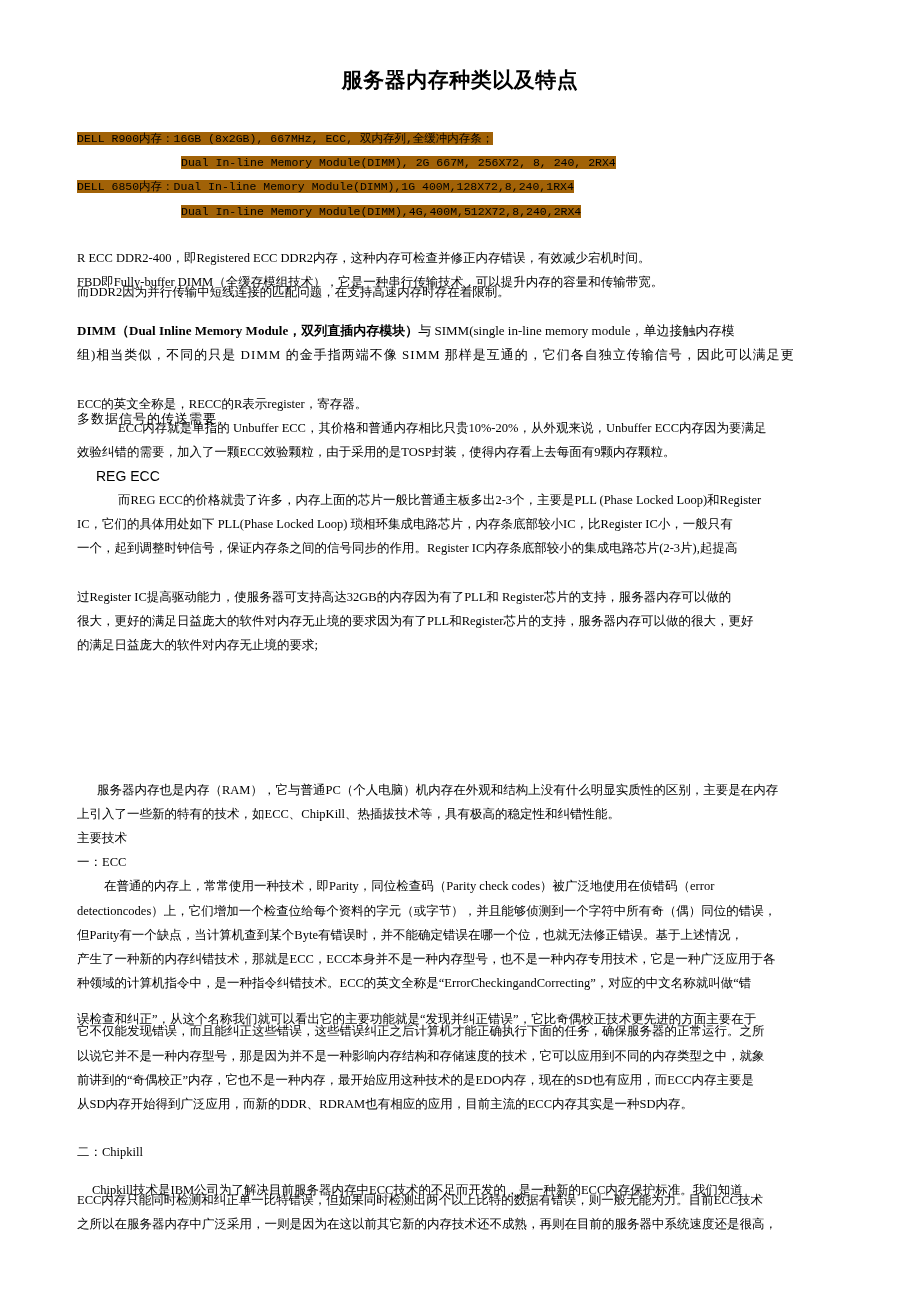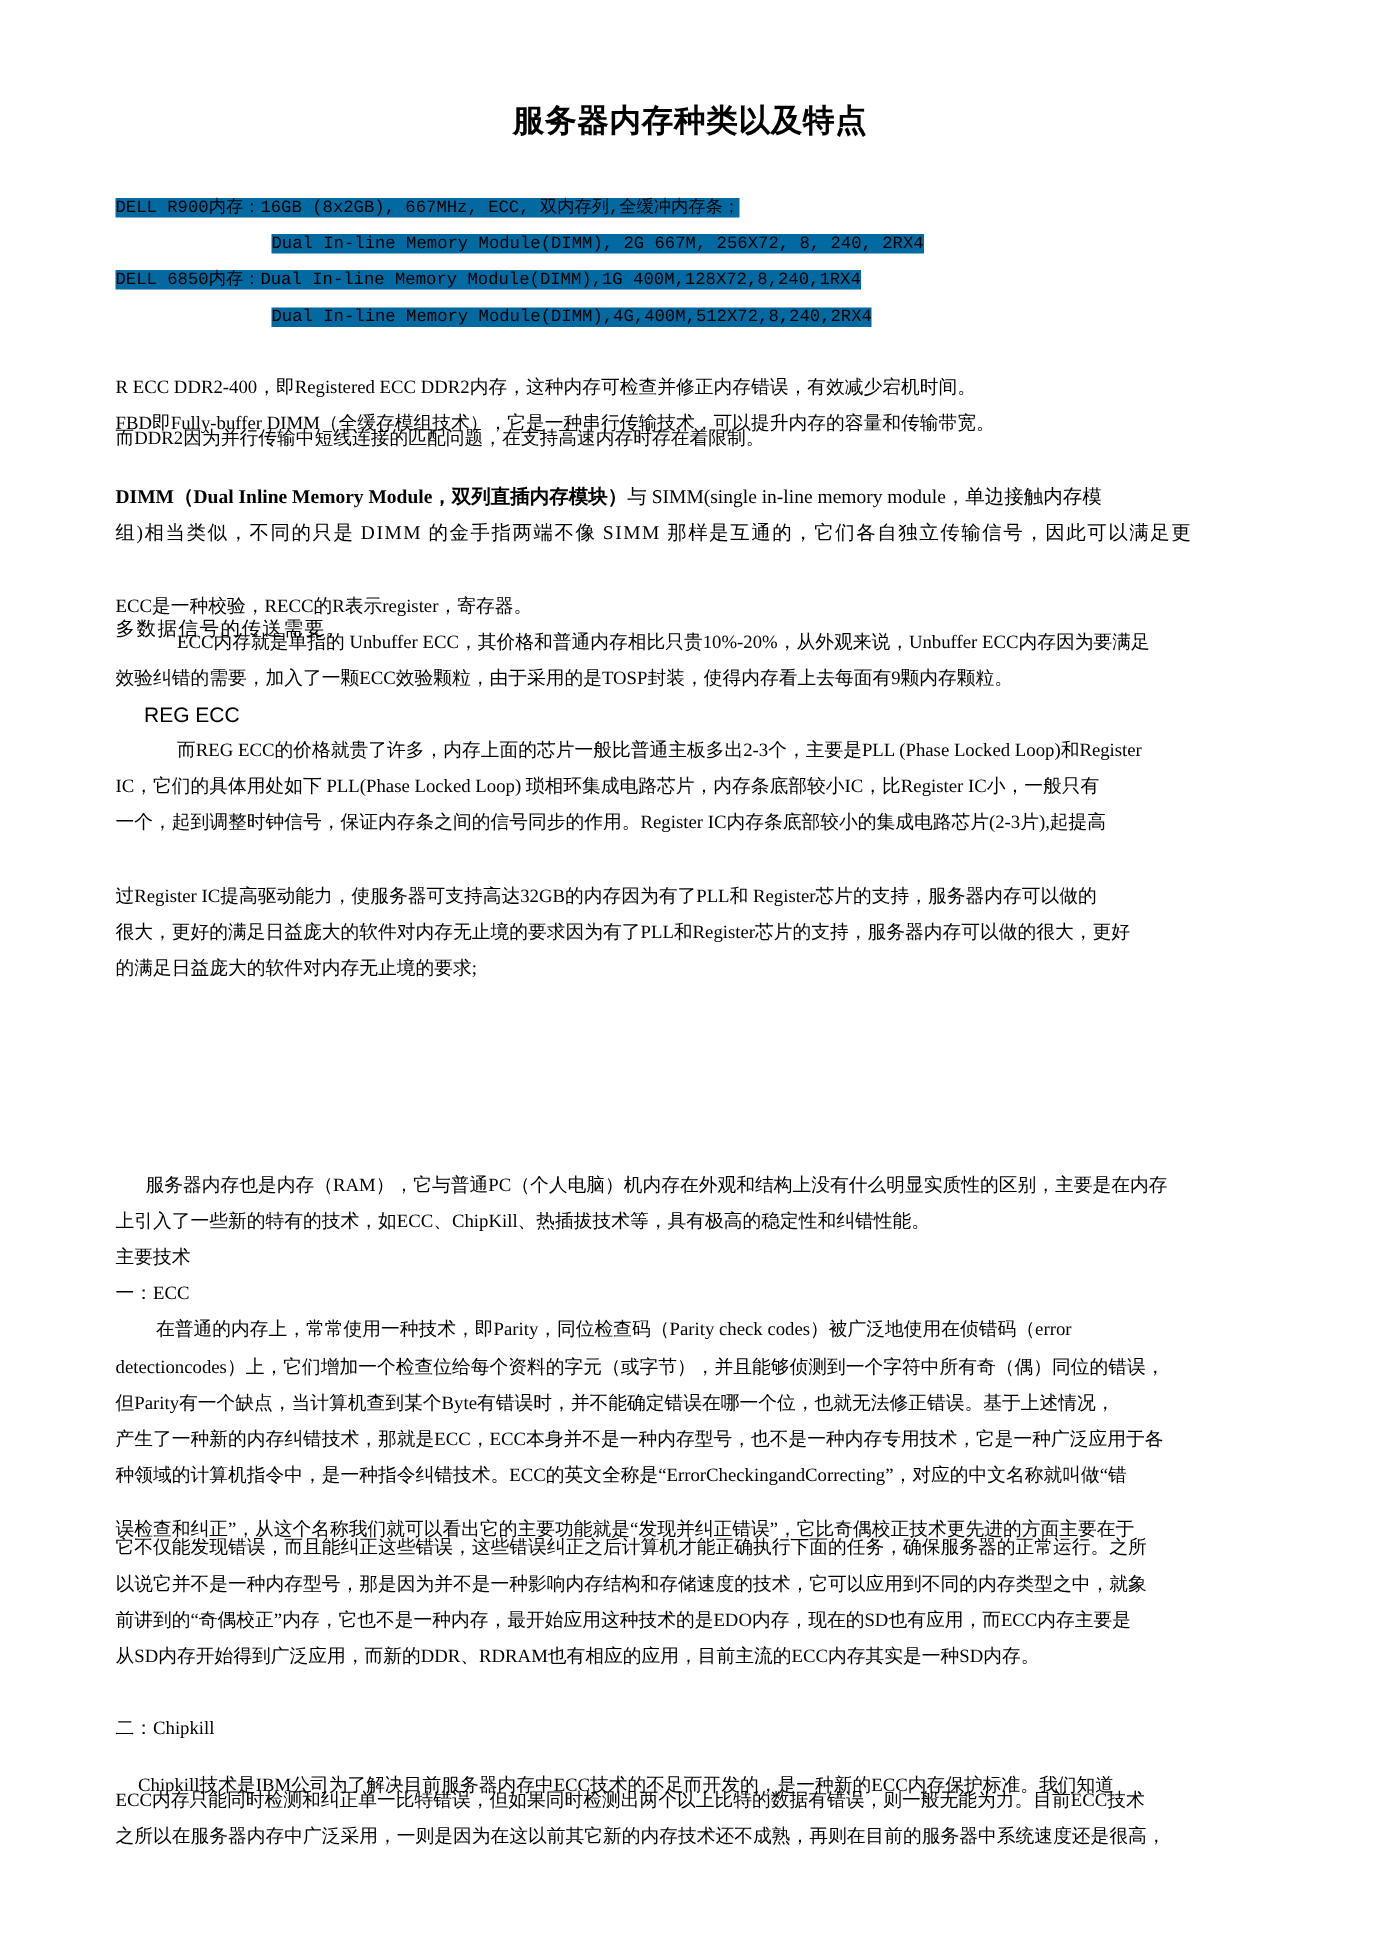--- a/index.html
+++ b/index.html
@@ -7,21 +7,21 @@
     .page { position: absolute; left: 0; top: 0; width: 828px; height: 1302px; }
     .title {
       position: absolute; top: 66px; left: 0; width: 920px; text-align: center;
       font-family: "DejaVu Sans", sans-serif; font-weight: bold; font-size: 21px; letter-spacing: 0.5px;
     }
     .line {
       position: absolute; left: 77px; white-space: nowrap;
       font-size: 12.5px; line-height: 16px; height: 16px;
       font-family: "Liberation Serif", "DejaVu Serif", serif;
     }
-    .hl { background: #0369a1; }
+    .hl { background: #a16207; }
     .bold { font-weight: bold; }
     .sans { font-family: "Liberation Sans", "DejaVu Sans", sans-serif; font-size: 14px; }
     .m { font-family: "Liberation Mono", "DejaVu Sans Mono", monospace; font-size: 11.5px; }
   </style>
 </head>
 <body>
 
 <div class="page">
 
   <div class="title">服务器内存种类以及特点</div>
@@ -30,21 +30,21 @@
   <div class="line m" style="top:155px; left:181px;"><span class="hl"> Dual In-line Memory Module(DIMM), 2G 667M, 256X72, 8, 240, 2RX4</span></div>
   <div class="line m" style="top:179px;"><span class="hl">DELL 6850内存：Dual In-line Memory Module(DIMM),1G 400M,128X72,8,240,1RX4</span></div>
   <div class="line m" style="top:204px; left:181px;"><span class="hl">Dual In-line Memory Module(DIMM),4G,400M,512X72,8,240,2RX4</span></div>
 
   <div class="line" style="top:250px;">R ECC DDR2-400，即Registered ECC DDR2内存，这种内存可检查并修正内存错误，有效减少宕机时间。</div>
   <div class="line" style="top:274px;">FBD即Fully-buffer DIMM（全缓存模组技术），它是一种串行传输技术，可以提升内存的容量和传输带宽。</div>
   <div class="line" style="top:284px;">而DDR2因为并行传输中短线连接的匹配问题，在支持高速内存时存在着限制。</div>
   <div class="line" style="top:323px; font-size:13px;"><span class="bold">DIMM（Dual Inline Memory Module，双列直插内存模块）</span><span>与 SIMM(single in-line memory module，单边接触内存模</span></div>
   <div class="line" style="top:347px; font-size:13px; letter-spacing:1px;">组)相当类似，不同的只是 DIMM 的金手指两端不像 SIMM 那样是互通的，它们各自独立传输信号，因此可以满足更</div>
   <div class="line" style="top:371px; font-size:13px; letter-spacing:1px;margin-top:40px;">多数据信号的传送需要。</div>
-  <div class="line" style="top:396px;">ECC是一种校验，RECC的R表示register，寄存器。</div>
+  <div class="line" style="top:396px;">ECC的英文全称是，RECC的R表示register，寄存器。</div>
   <div class="line" style="top:420px; left:118px;">ECC内存就是单指的 Unbuffer ECC，其价格和普通内存相比只贵10%-20%，从外观来说，Unbuffer ECC内存因为要满足</div>
   <div class="line" style="top:444px;">效验纠错的需要，加入了一颗ECC效验颗粒，由于采用的是TOSP封装，使得内存看上去每面有9颗内存颗粒。</div>
   <div class="line sans" style="top:468px; left:96px;">REG ECC</div>
   <div class="line" style="top:492px; left:118px;">而REG ECC的价格就贵了许多，内存上面的芯片一般比普通主板多出2-3个，主要是PLL (Phase Locked Loop)和Register</div>
   <div class="line" style="top:516px;">IC，它们的具体用处如下  PLL(Phase Locked Loop) 琐相环集成电路芯片，内存条底部较小IC，比Register IC小，一般只有</div>
   <div class="line" style="top:540px;">一个，起到调整时钟信号，保证内存条之间的信号同步的作用。Register IC内存条底部较小的集成电路芯片(2-3片),起提高</div>
   <div class="line" style="top:589px;">过Register IC提高驱动能力，使服务器可支持高达32GB的内存因为有了PLL和 Register芯片的支持，服务器内存可以做的</div>
   <div class="line" style="top:613px;">很大，更好的满足日益庞大的软件对内存无止境的要求因为有了PLL和Register芯片的支持，服务器内存可以做的很大，更好</div>
   <div class="line" style="top:637px;">的满足日益庞大的软件对内存无止境的要求;</div>
 

